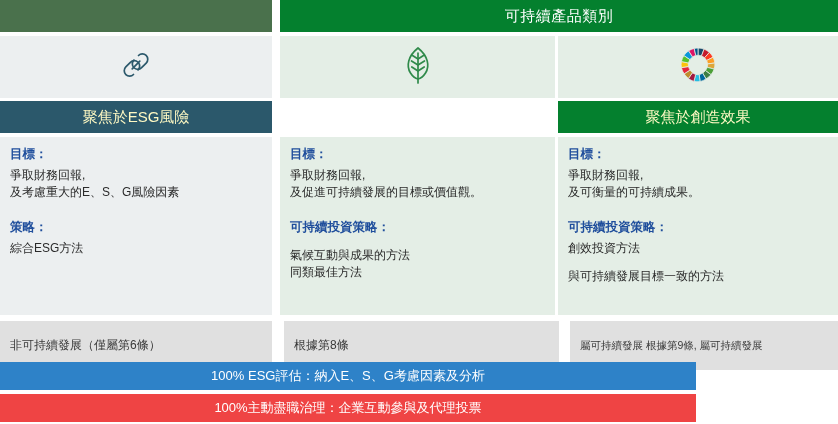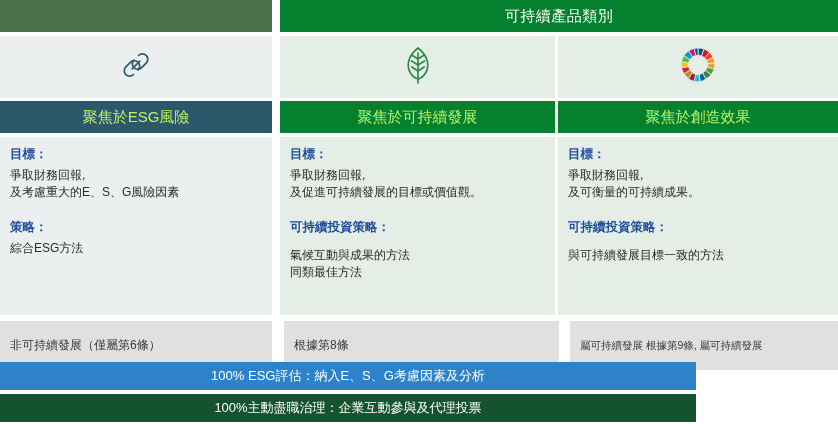--- a/index.html
+++ b/index.html
@@ -76,21 +76,21 @@
     top: 101px;
     height: 32px;
     display: flex;
     align-items: center;
     justify-content: center;
   }
   .col-head.c1 { left: 0;   width: 272px; background: #2b586b; }
   .col-head.c2 { left: 280px; width: 275px; background: #04802e; }
   .col-head.c3 { left: 558px; width: 280px; background: #04802e; }
   .col-head-text {
-    color: #bef264;
+    color: #fef9c3;
     font-size: 15px;
     white-space: nowrap;
   }
 
   
   .col-body {
     position: absolute;
     top: 137px;
     height: 178px;
     padding: 9px 20px 0 10px;
@@ -141,21 +141,21 @@
   .banner {
     position: absolute;
     left: 0;
     width: 696px;
     height: 28px;
     display: flex;
     align-items: center;
     justify-content: center;
   }
   .banner.esg  { top: 362px; background: #2e82c8; }
-  .banner.stew { top: 394px; background: #14532d; }
+  .banner.stew { top: 394px; background: #ef4444; }
   .banner-text {
     color: #ffffff;
     font-size: 13px;
     white-space: nowrap;
   }
 </style>
 </head>
 <body>
 
 <div class="board">
@@ -218,23 +218,20 @@
             <path d="M-3.8 -16.6 A17 17 0 0 1 0 -17 L0 -9.7 A9.7 9.7 0 0 0 -2.2 -9.5 Z" fill="#00558a"></path>
           </g>
         </svg>
       </span>
     </div>
   </div>
 
   <div class="col-head c1">
     <span class="col-head-text">聚焦於ESG風險</span>
   </div>
-  <div class="col-head c2">
-    <span class="col-head-text">聚焦於可持續發展</span>
-  </div>
   <div class="col-head c3">
     <span class="col-head-text">聚焦於創造效果</span>
   </div>
 
   <div class="col-body c1">
     <p class="sec-head">目標：</p>
     <p class="sec-line">爭取財務回報,</p>
     <p class="sec-line">及考慮重大的E、S、G風險因素</p>
     <p class="sec-head spaced">策略：</p>
     <p class="sec-line">綜合ESG方法</p>
@@ -247,20 +244,21 @@
     <p class="sec-head spaced">可持續投資策略：</p>
     <p class="sec-line gap">氣候互動與成果的方法</p>
     <p class="sec-line">同類最佳方法</p>
   </div>
 
   <div class="col-body c3">
     <p class="sec-head">目標：</p>
     <p class="sec-line">爭取財務回報,</p>
     <p class="sec-line">及可衡量的可持續成果。</p>
     <p class="sec-head spaced">可持續投資策略：</p>
+    <p class="sec-line">創效投資方法</p>
     <p class="sec-line gap">與可持續發展目標一致的方法</p>
   </div>
 
   <div class="foot-cell c1">
     <span class="foot-text">非可持續發展（僅屬第6條）</span>
   </div>
   <div class="foot-cell c2">
     <span class="foot-text">根據第8條</span>
   </div>
   <div class="foot-cell c3">

